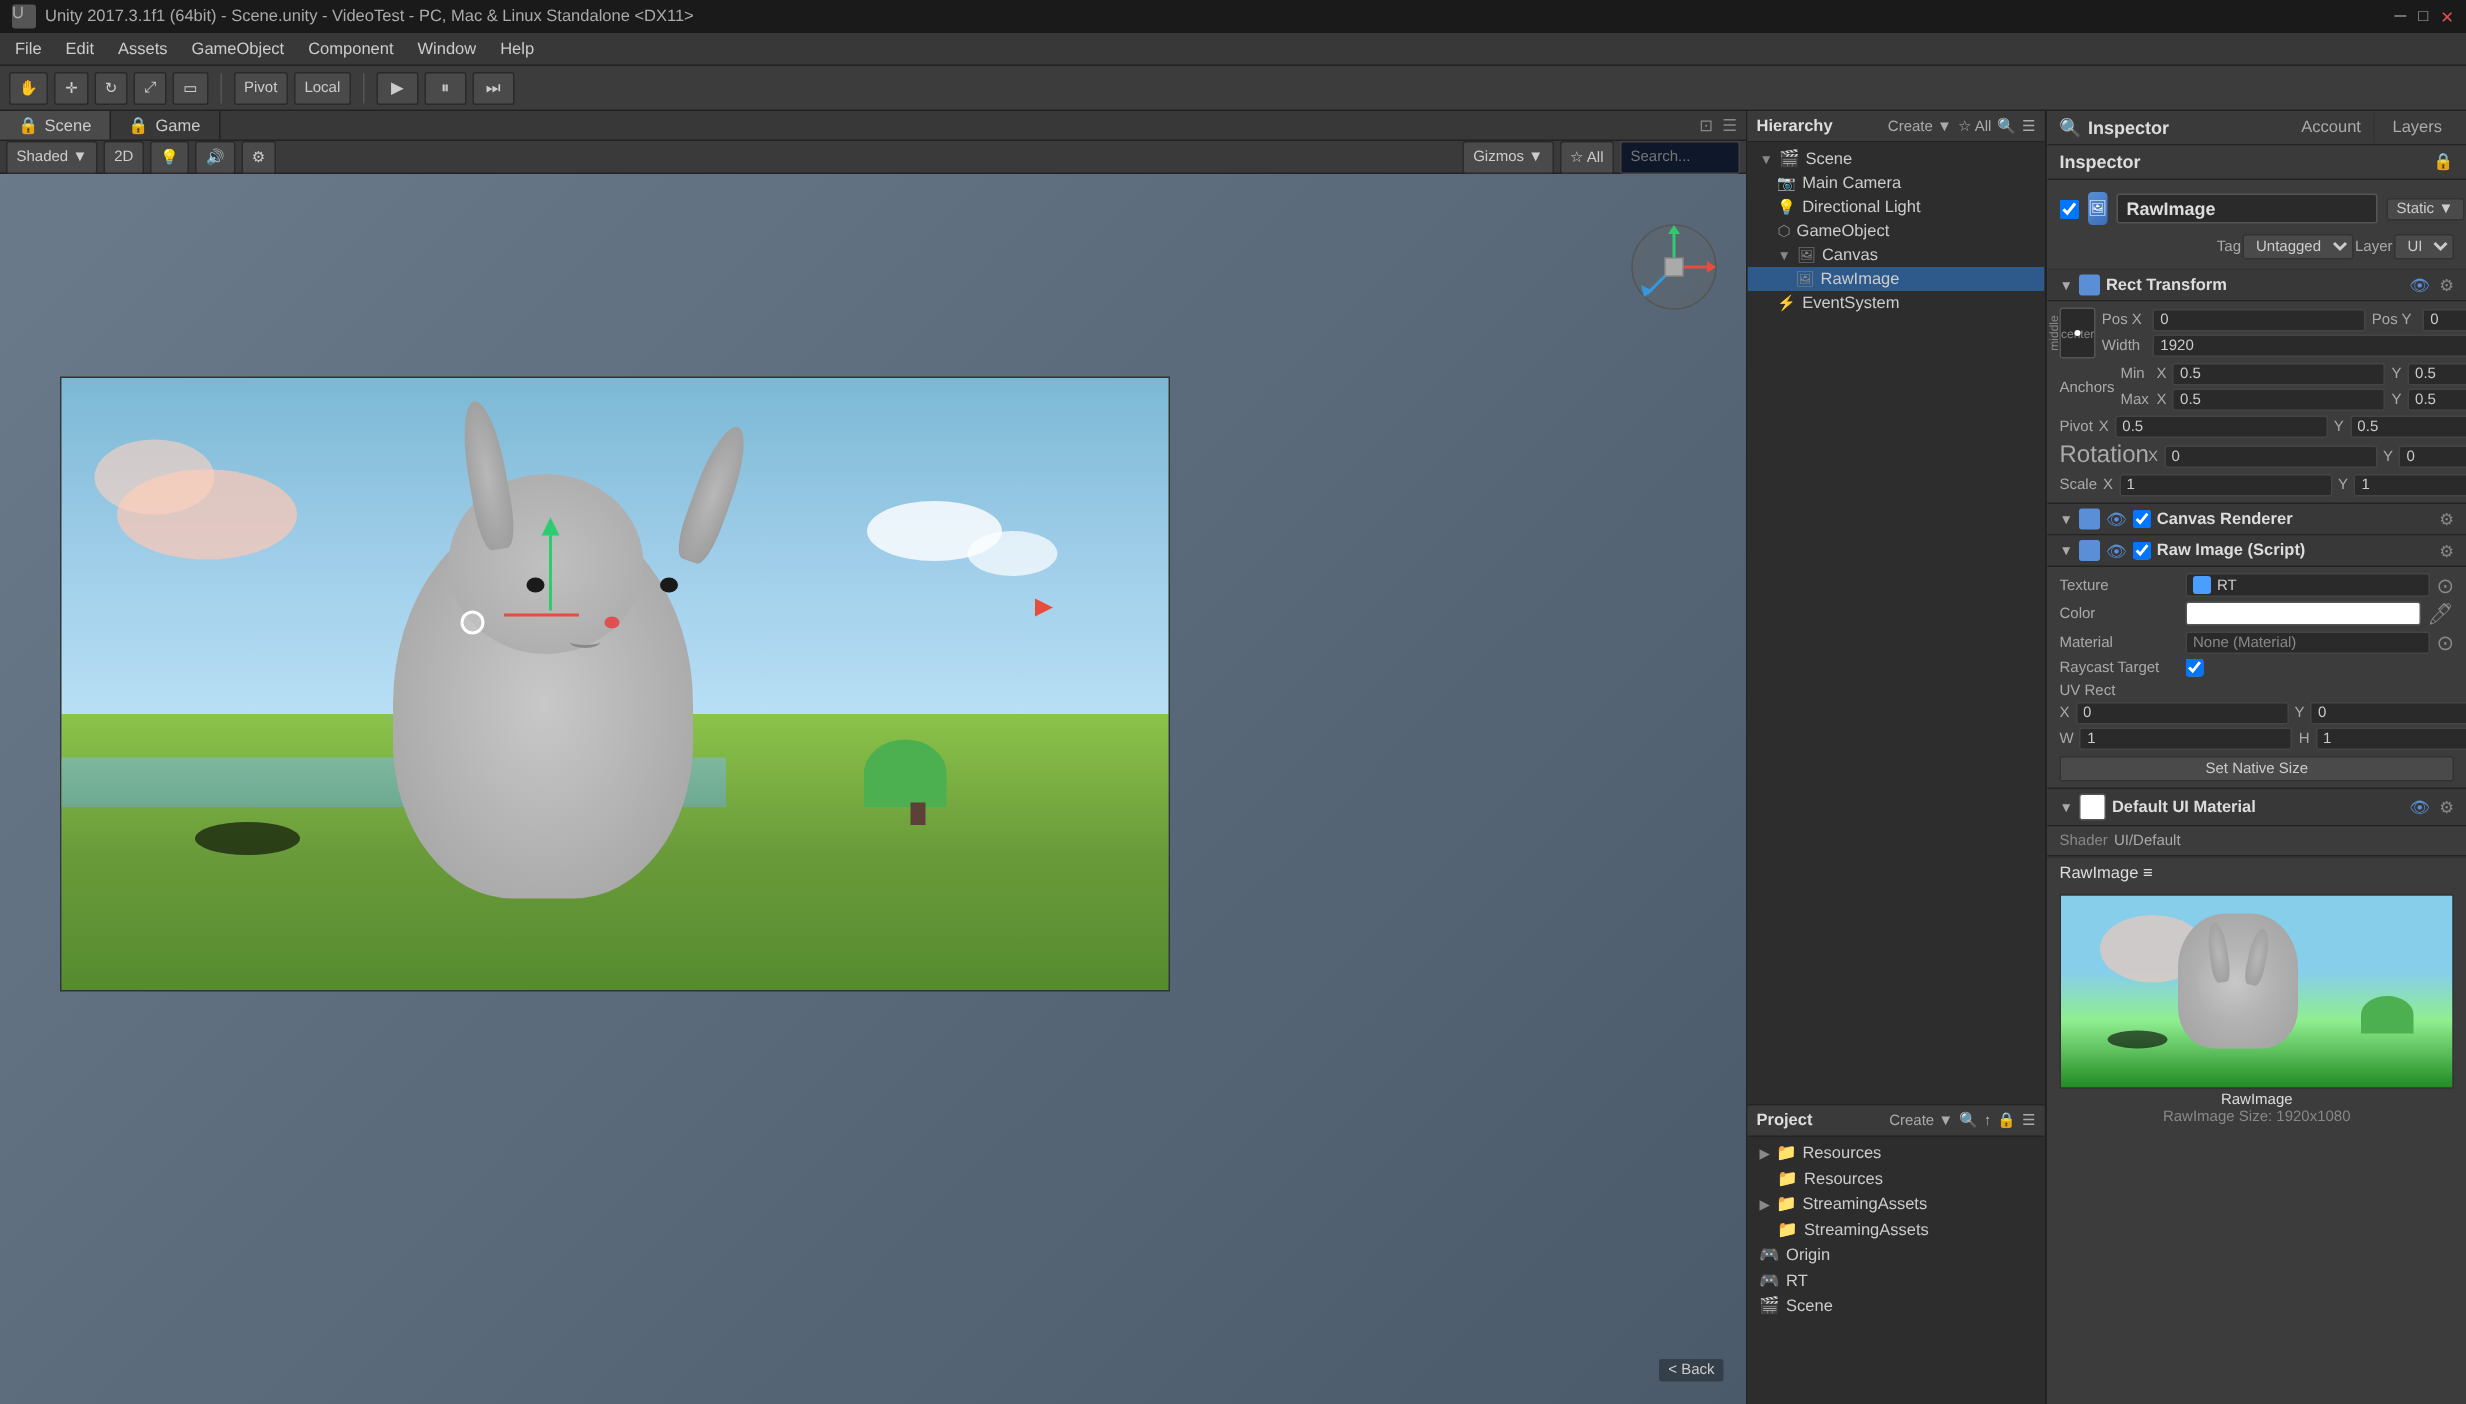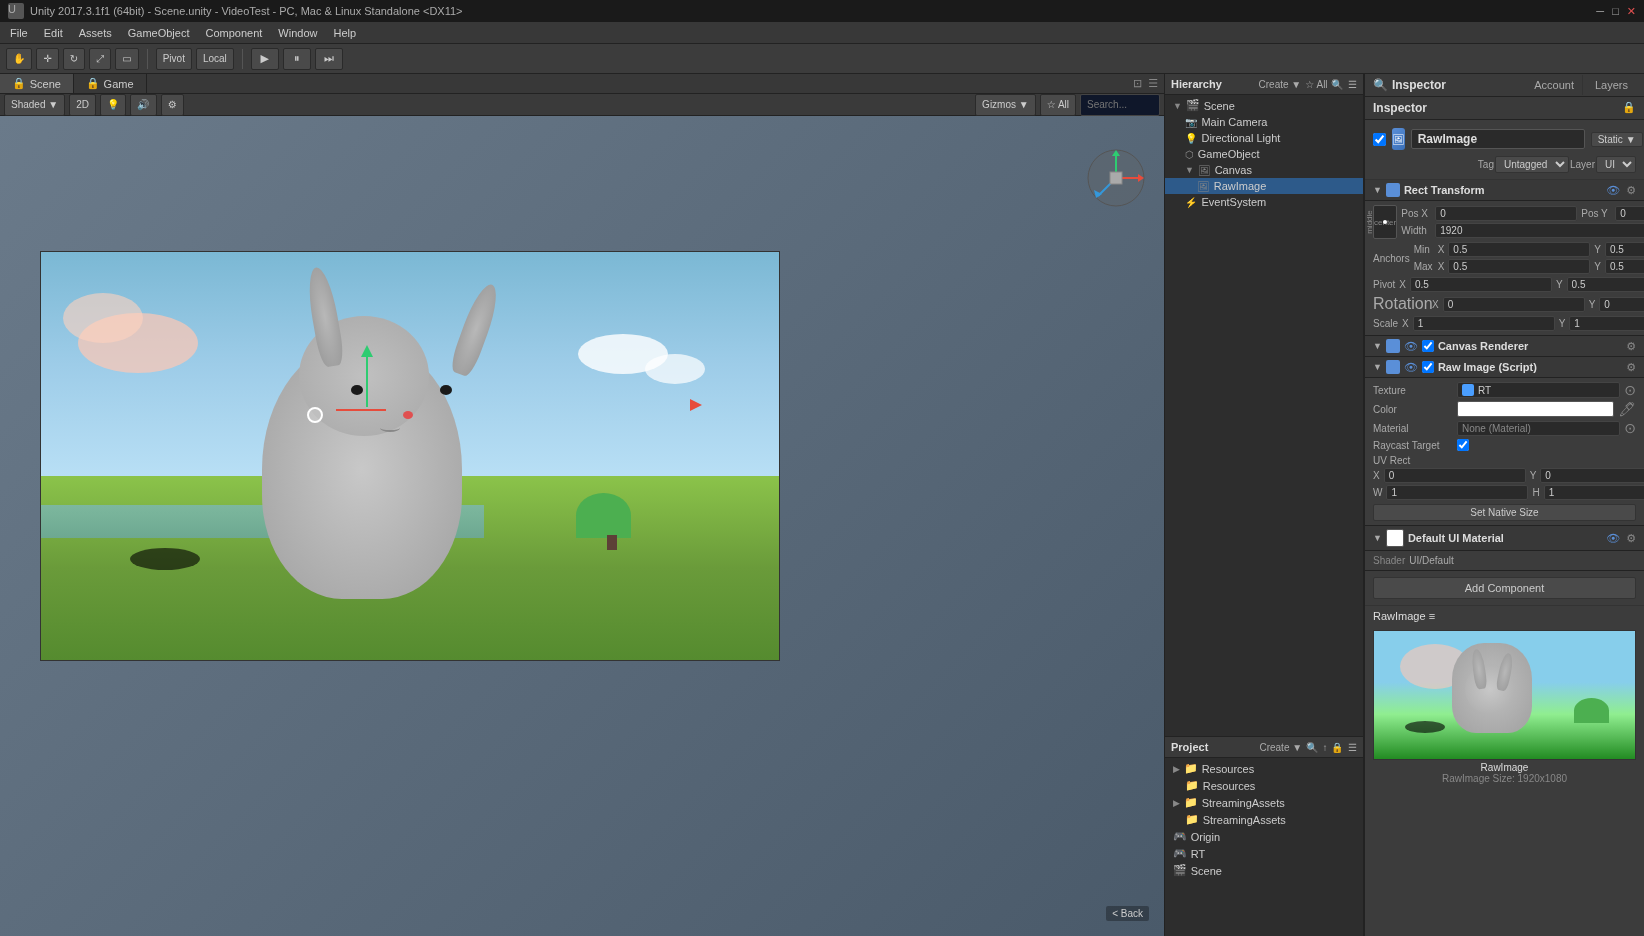--- a/index.html
+++ b/index.html
@@ -499,23 +499,20 @@
         <span style="cursor:pointer; color:#888; font-size:11px;">⚙</span>
       </div>
     </div>
     <div style="padding:4px 8px; border-bottom:1px solid #222; background:#3c3c3c;">
       <div style="display:flex; align-items:center; gap:4px;">
         <span style="color:#888; font-size:10px;">Shader</span>
         <span style="color:#aaa; font-size:10px;">UI/Default</span>
       </div>
     </div>
 
-    <div style="padding:6px 8px;">
-      <button style="width:100%; background:#4a4a4a; border:1px solid #333; color:#ccc; padding:4px 8px; border-radius:2px; font-size:11px; cursor:pointer; text-align:center;">Add Component</button>
-    </div>
 
     <div style="font-size:11px; color:#ddd; padding:4px 8px; border-top:1px solid #333; display:flex; align-items:center; gap:4px;">
       <span>RawImage ≡</span>
     </div>
 
     <div style="margin:4px 8px;">
       <div style="width:100%; height:130px; position:relative; overflow:hidden; border:1px solid #333; background: linear-gradient(180deg, #87CEEB 0%, #87CEEB 40%, #90EE90 65%, #228B22 100%);">
 
         <div style="position:absolute; top:10%; left:10%; width:70px; height:45px; background:rgba(255,200,180,0.6); border-radius:50%;"></div>
         <div style="position:absolute; bottom:20%; left:30%; width:80px; height:90px; background:radial-gradient(#c0c0c0, #a0a0a0); border-radius:40% 40% 30% 30%;"></div>

